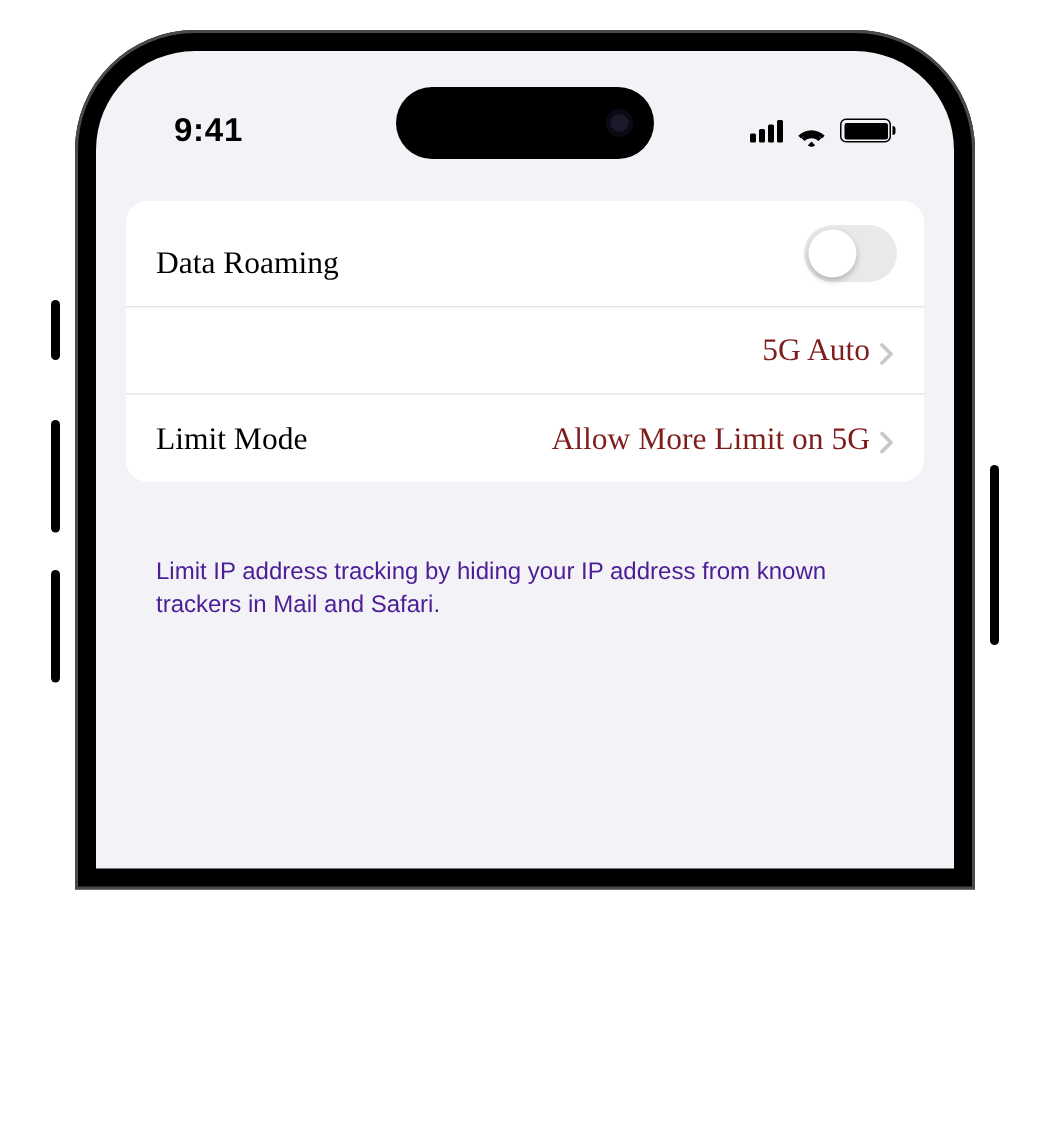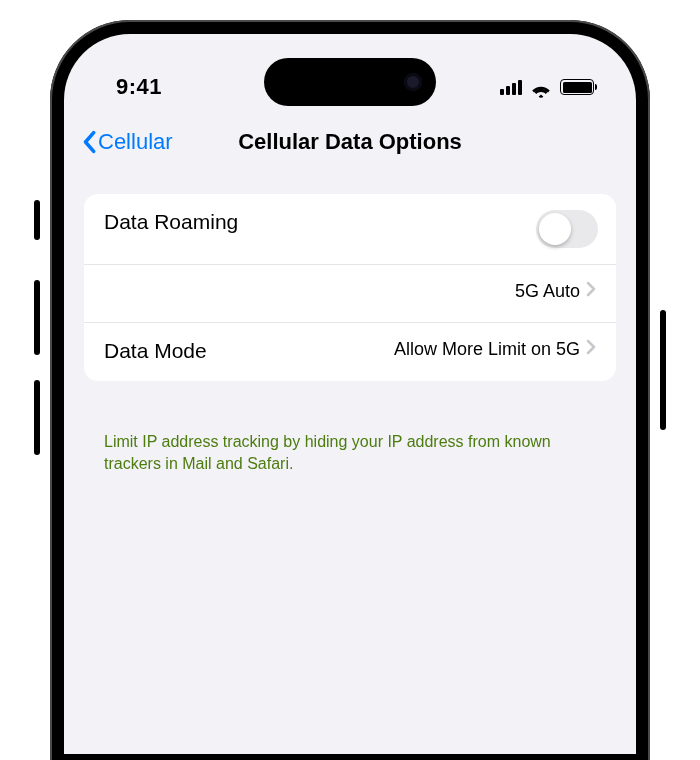--- a/index.html
+++ b/index.html
@@ -33,21 +33,21 @@
       border-radius: 4px;
     }
     .side-btn.left-1 { left: -6px; top: 180px; width: 6px; height: 40px; }
     .side-btn.left-2 { left: -6px; top: 260px; width: 6px; height: 75px; }
     .side-btn.left-3 { left: -6px; top: 360px; width: 6px; height: 75px; }
     .side-btn.right-1 { right: -6px; top: 290px; width: 6px; height: 120px; }
     .screen {
       position: relative;
       background: #f2f2f7;
       border-radius: 66px 66px 0 0;
-      height: 720px;
+      height: 545px;
       overflow: hidden;
     }
     .island {
       position: absolute;
       top: 24px;
       left: 50%;
       transform: translateX(-50%);
       width: 172px;
       height: 48px;
       background: #000;
@@ -116,46 +116,47 @@
       font-size: 22px; font-weight: 600; color: #000;
       pointer-events: none;
     }
     .content { padding: 24px 20px 0 20px; }
     .group {
       background: #fff;
       border-radius: 14px;
       overflow: hidden;
     }
     .row {
-      display: flex; align-items: flex-start;
+      display: flex; align-items: flex-end;
       padding: 16px 18px 16px 20px;
       min-height: 58px;
       border-bottom: 1px solid #e5e5ea;
+      font-family: Liberation Serif, serif;
     }
     .row:last-child { border-bottom: none; }
     .row-label { font-size: 21px; color: #000; flex: 0 0 auto; }
     .row-spacer { flex: 1; }
-    .row-value { font-size: 18px; color: #000000; margin-right: 6px; }
+    .row-value { font-size: 21px; color: #7f1d1d; margin-right: 6px; }
     .chevron-right { width: 12px; height: 18px; color: #c7c7cc; }
     .chevron-right svg { width: 10px; height: 16px; }
     .toggle {
       width: 62px; height: 38px; border-radius: 20px;
       position: relative; flex-shrink: 0;
     }
     .toggle .knob {
       position: absolute; top: 3px;
       width: 32px; height: 32px; background: #fff; border-radius: 50%;
       box-shadow: 0 2px 4px rgba(0,0,0,0.25);
     }
     .toggle.off { background: #e9e9eb; }
     .toggle.off .knob { left: 3px; }
     .toggle.on { background: #34c759; }
     .toggle.on .knob { right: 3px; }
     .footer-text {
-      font-size: 16px; color: #4d7c0f;
+      font-size: 16px; color: #4c1d95;
       padding: 10px 20px 0 20px;
       line-height: 1.35;
     }
     .gap { height: 40px; }
   </style>
 </head>
 <body>
 
 <div class="phone">
   <div class="side-btn left-1"></div>
@@ -181,52 +182,41 @@
             <svg viewBox="0 0 24 18">
                 <path fill="#000" d="M12 17.5c1 0 1.9-.4 2.6-1.1l-2.6-2.6-2.6 2.6c.7.7 1.6 1.1 2.6 1.1zm0-6.2c2 0 3.8.8 5.1 2.1l2-2C16.9 9.2 14.5 8.3 12 8.3s-4.9.9-7.1 3.1l2 2c1.3-1.3 3.1-2.1 5.1-2.1zm0-5.8C8.3 5.5 5 7 2.4 9.6l2 2C6.6 9.4 9.2 8.3 12 8.3s5.4 1.1 7.6 3.3l2-2C19 7 15.7 5.5 12 5.5z"></path>
               </svg>
           </div>
           <div class="icon-battery">
             <div class="fill"></div>
           </div>
         </div>
       </div>
 
-      <div class="nav-bar">
-        <div class="back-btn">
-          <span class="chevron-left">
-            <svg viewBox="0 0 12 20">
-                <path fill="none" stroke="#007aff" stroke-width="3" stroke-linecap="round" stroke-linejoin="round" d="M10 2 L3 10 L10 18"></path>
-              </svg>
-          </span>
-          <span>Cellular</span>
-        </div>
-        <div class="nav-title">Cellular Data Options</div>
-      </div>
 
       <div class="content">
         <div class="group">
           <div class="row">
             <div class="row-label">Data Roaming</div>
             <div class="row-spacer"></div>
             <div class="toggle off">
               <div class="knob"></div>
             </div>
           </div>
           <div class="row">
             <div class="row-spacer"></div>
             <div class="row-value">5G Auto</div>
             <span class="chevron-right">
               <svg viewBox="0 0 10 16">
                   <path fill="none" stroke="#c7c7cc" stroke-width="2.5" stroke-linecap="round" stroke-linejoin="round" d="M2 2 L8 8 L2 14"></path>
                 </svg>
             </span>
           </div>
           <div class="row">
-            <div class="row-label">Data Mode</div>
+            <div class="row-label">Limit Mode</div>
             <div class="row-spacer"></div>
             <div class="row-value">Allow More Limit on 5G</div>
             <span class="chevron-right">
               <svg viewBox="0 0 10 16">
                   <path fill="none" stroke="#c7c7cc" stroke-width="2.5" stroke-linecap="round" stroke-linejoin="round" d="M2 2 L8 8 L2 14"></path>
                 </svg>
             </span>
           </div>
         </div>
 

